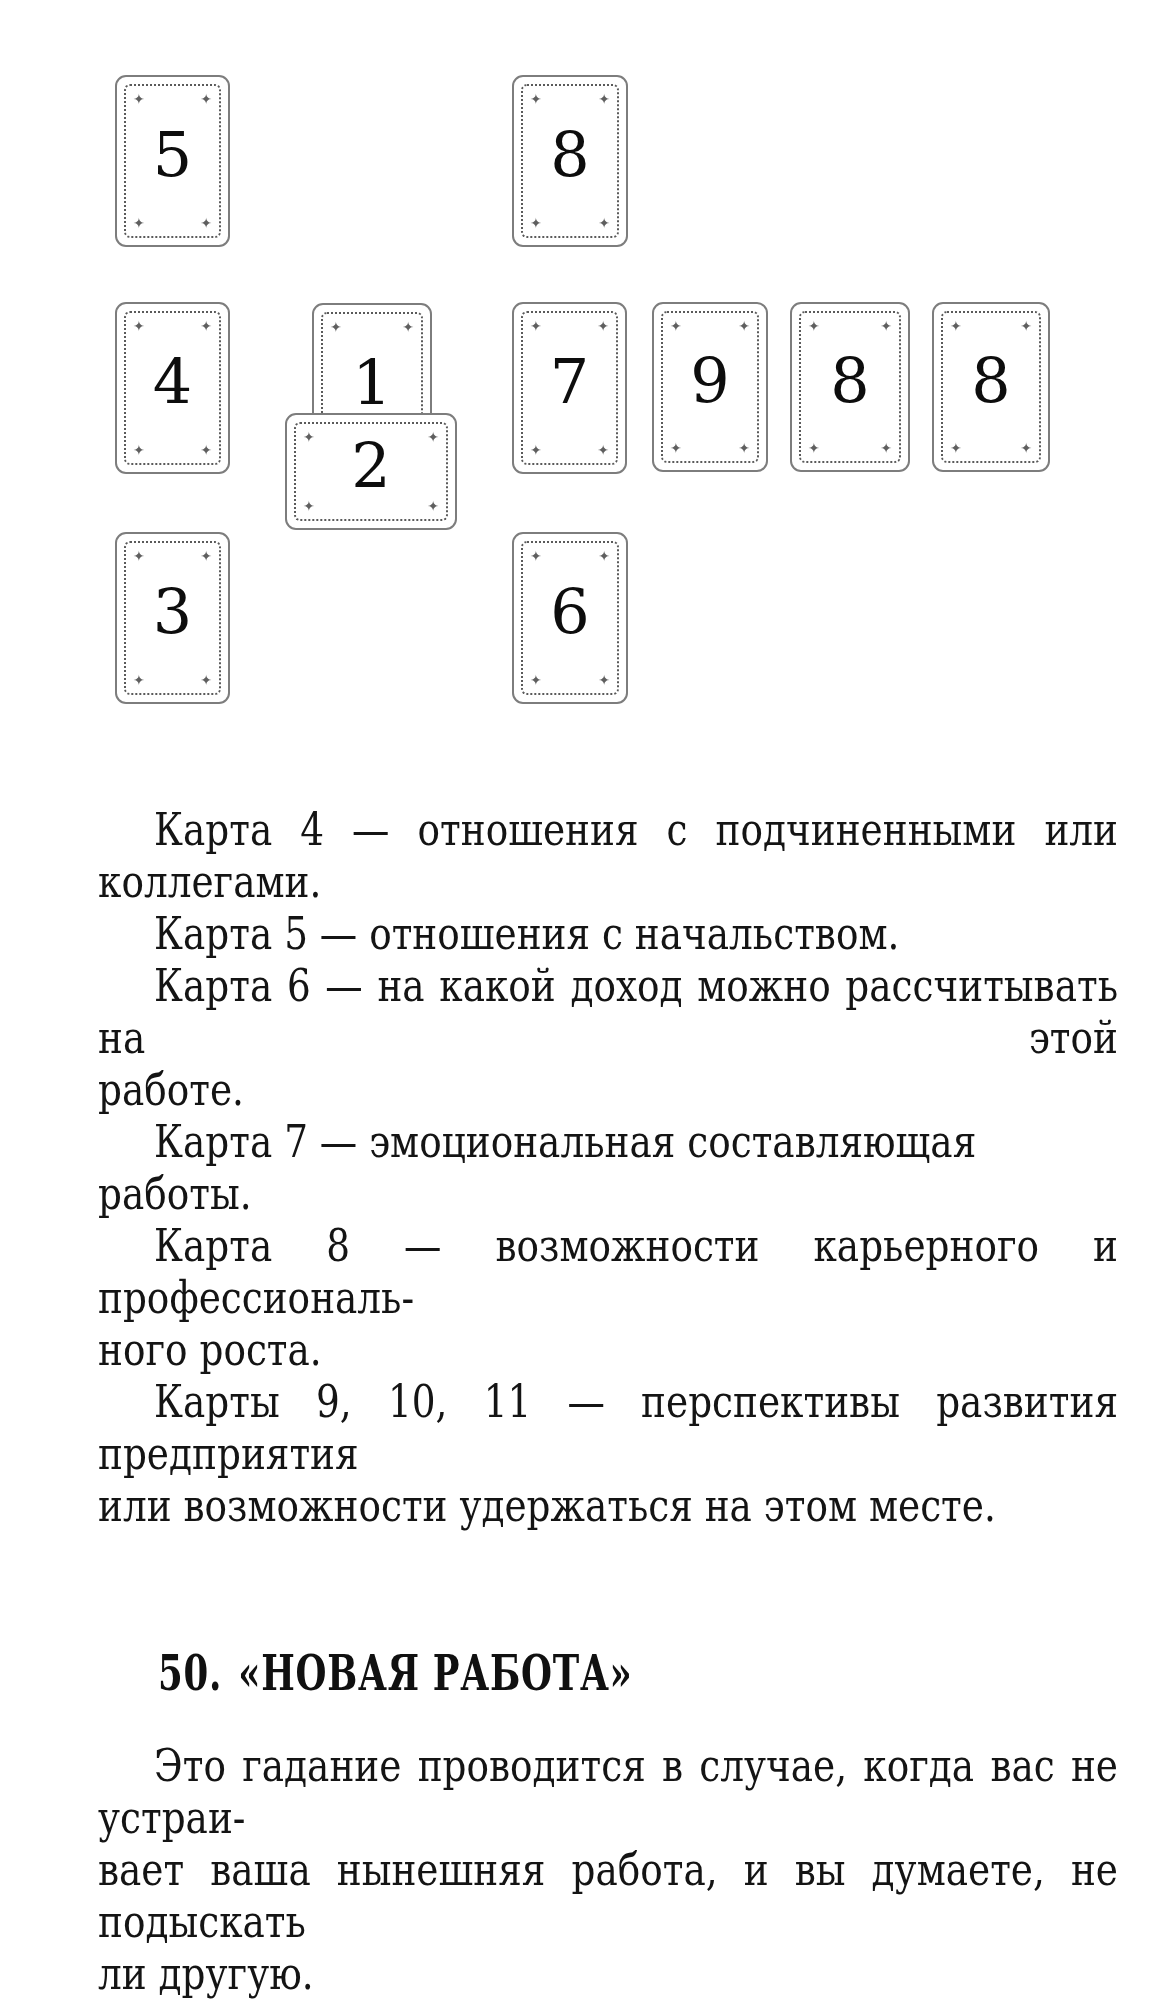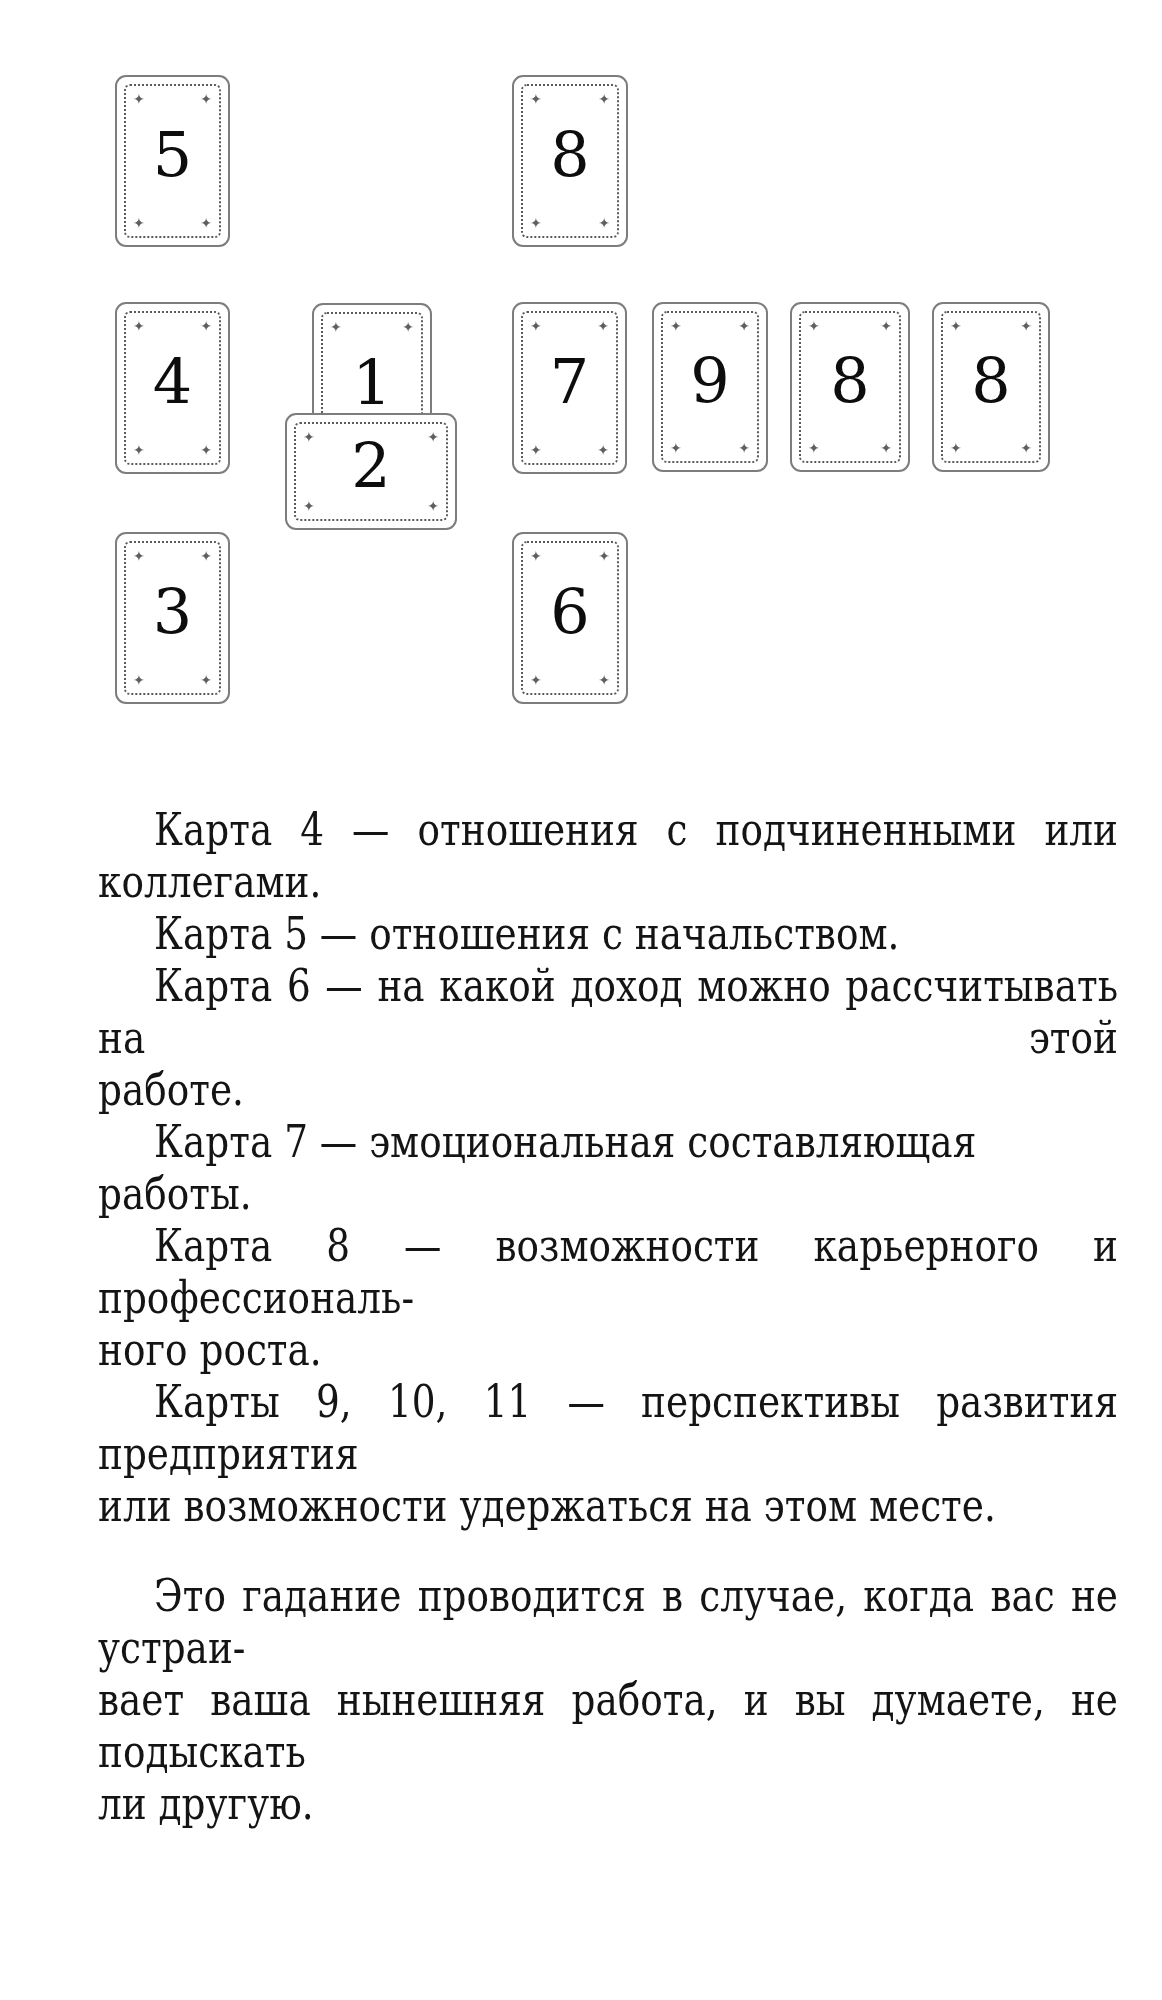--- a/index.html
+++ b/index.html
@@ -186,20 +186,25 @@
         <div class="line indent">Карта 5 — отношения с начальством.</div>
         <div class="line indent just">Карта 6 — на какой доход можно рассчитывать на этой</div>
         <div class="line">работе.</div>
         <div class="line indent">Карта 7 — эмоциональная составляющая работы.</div>
         <div class="line indent just">Карта 8 — возможности карьерного и профессиональ-</div>
         <div class="line">ного роста.</div>
         <div class="line indent just">Карты 9, 10, 11 — перспективы развития предприятия</div>
         <div class="line">или возможности удержаться на этом месте.</div>
       </div>
 
+    <div class="heading">
+      <div class="heading-scale">
+        <span class="h-num">50.</span><span class="h-title">«НОВАЯ РАБОТА»</span>
+      </div>
+    </div>
 
     <div class="block intro">
         <div class="line indent just">Это гадание проводится в случае, когда вас не устраи-</div>
         <div class="line just">вает ваша нынешняя работа, и вы думаете, не подыскать</div>
         <div class="line">ли другую.</div>
       </div>
   </div>
 
 </div>
 

